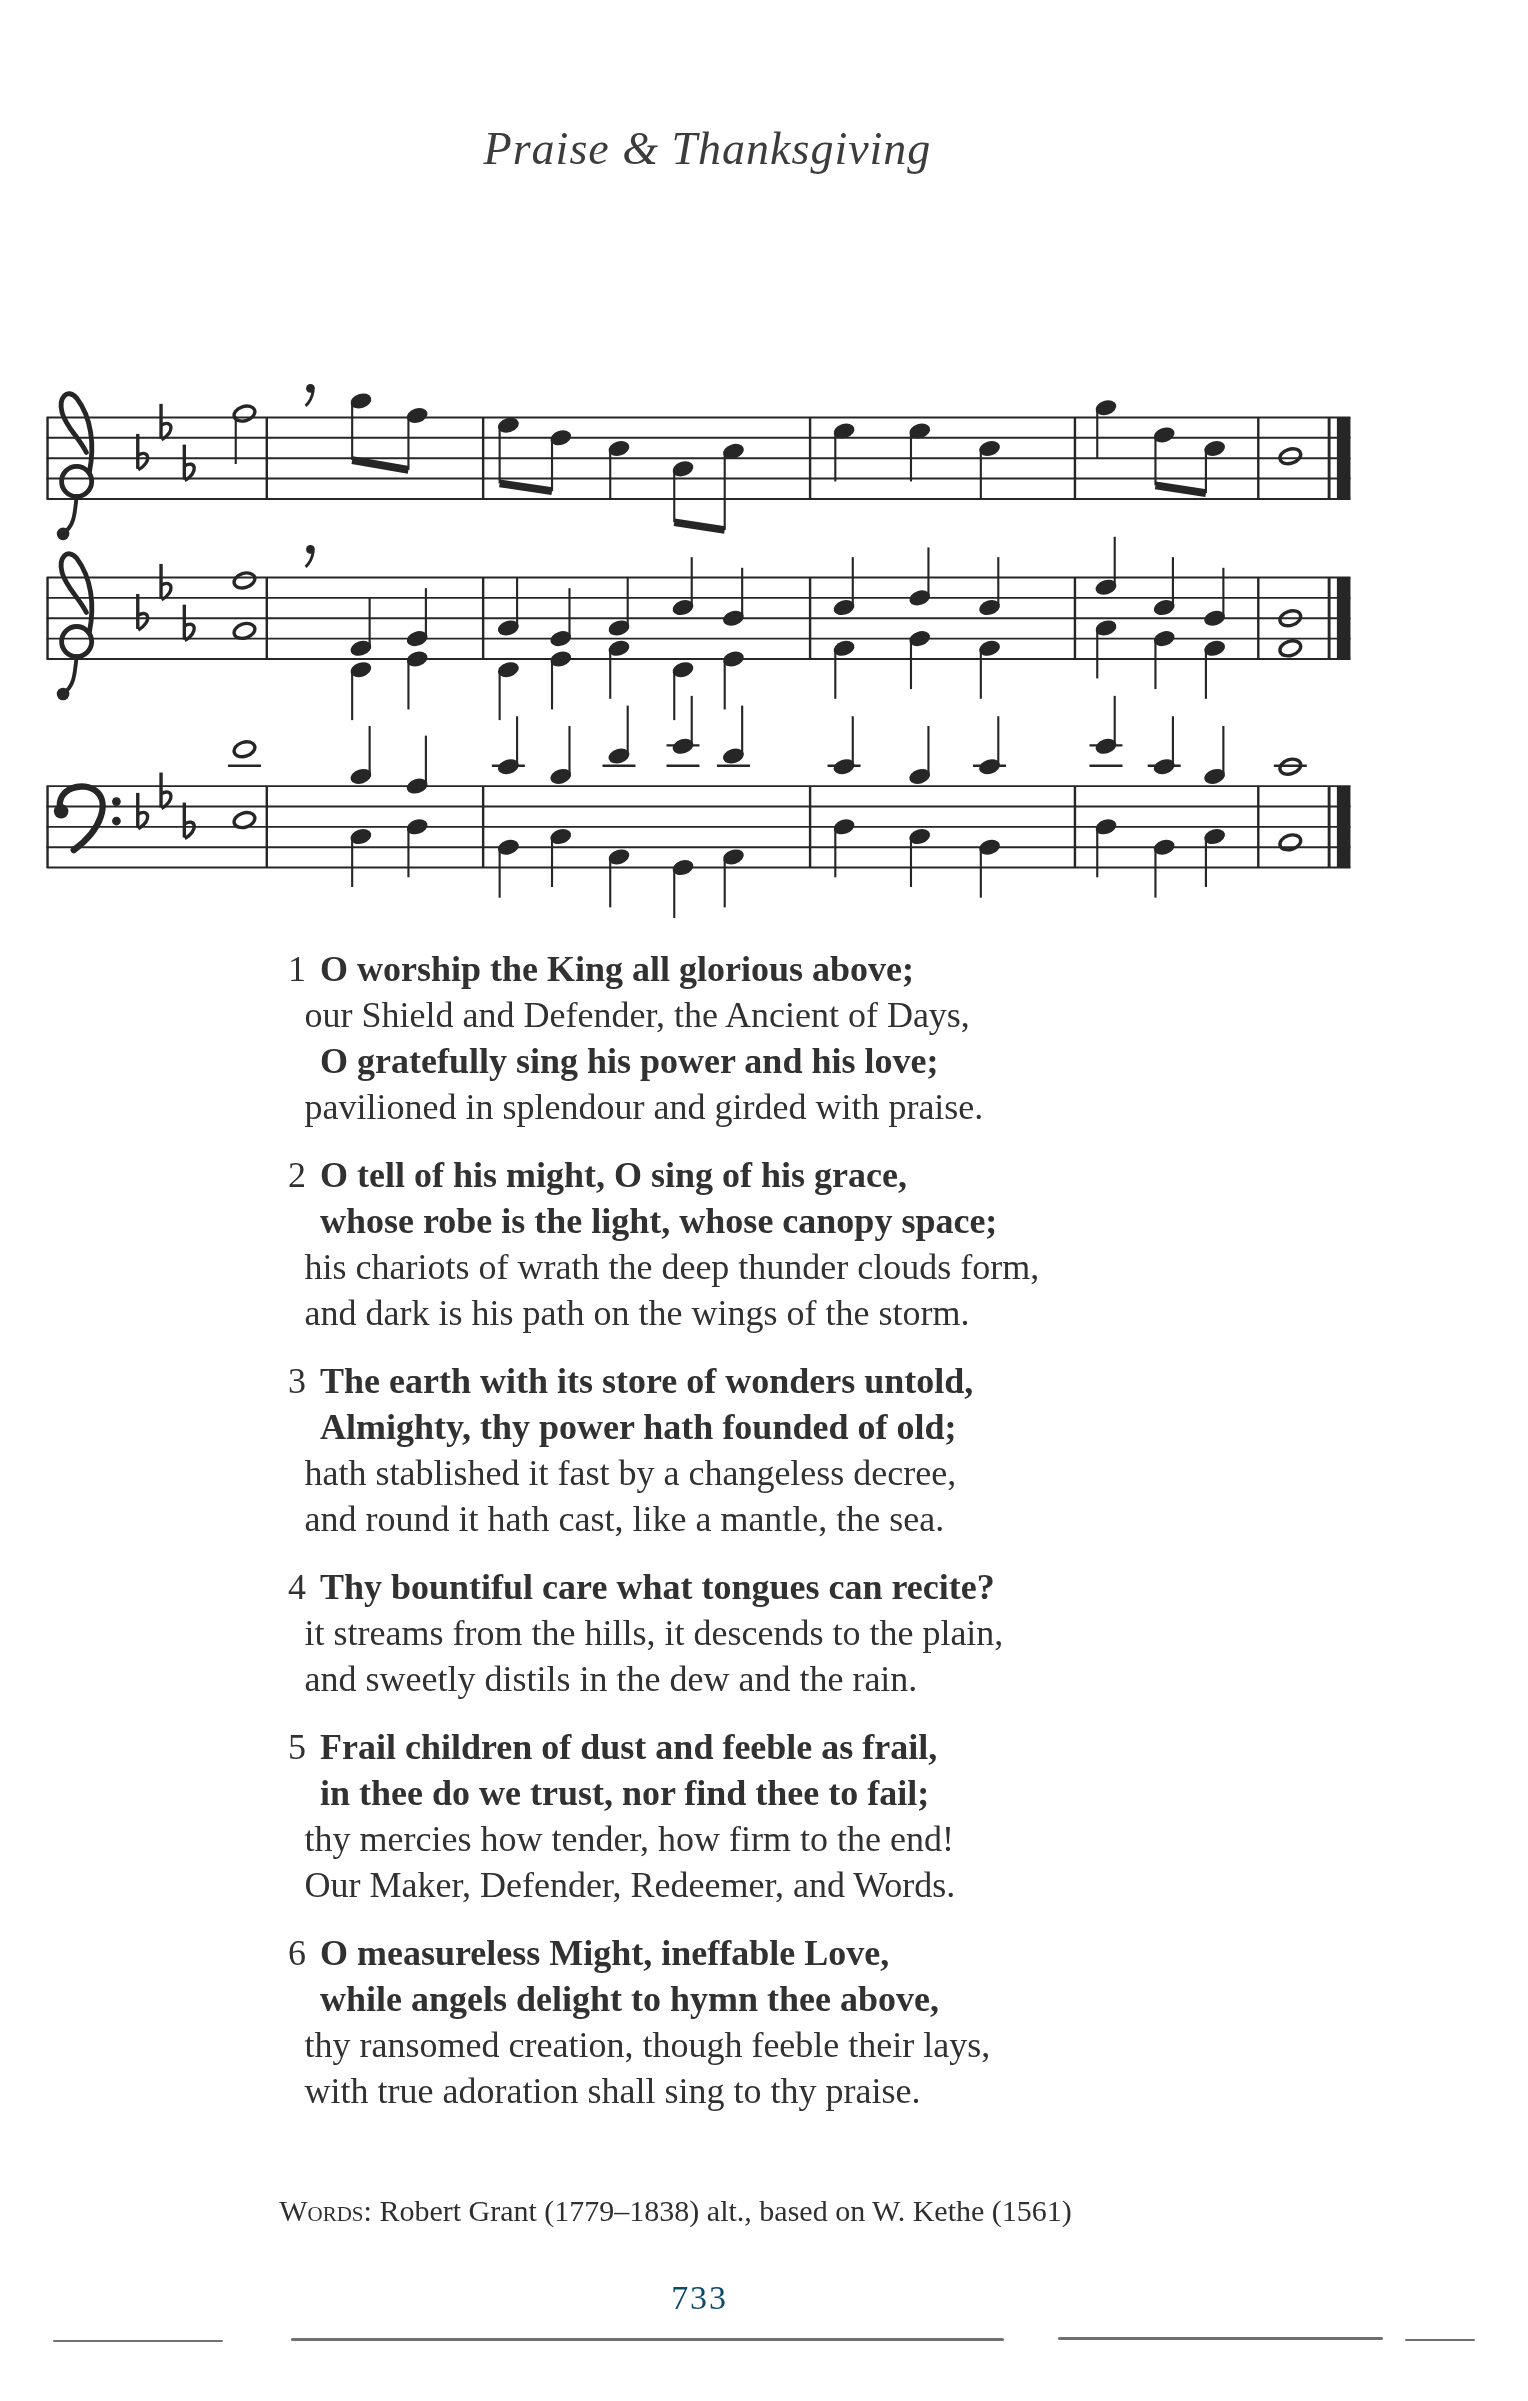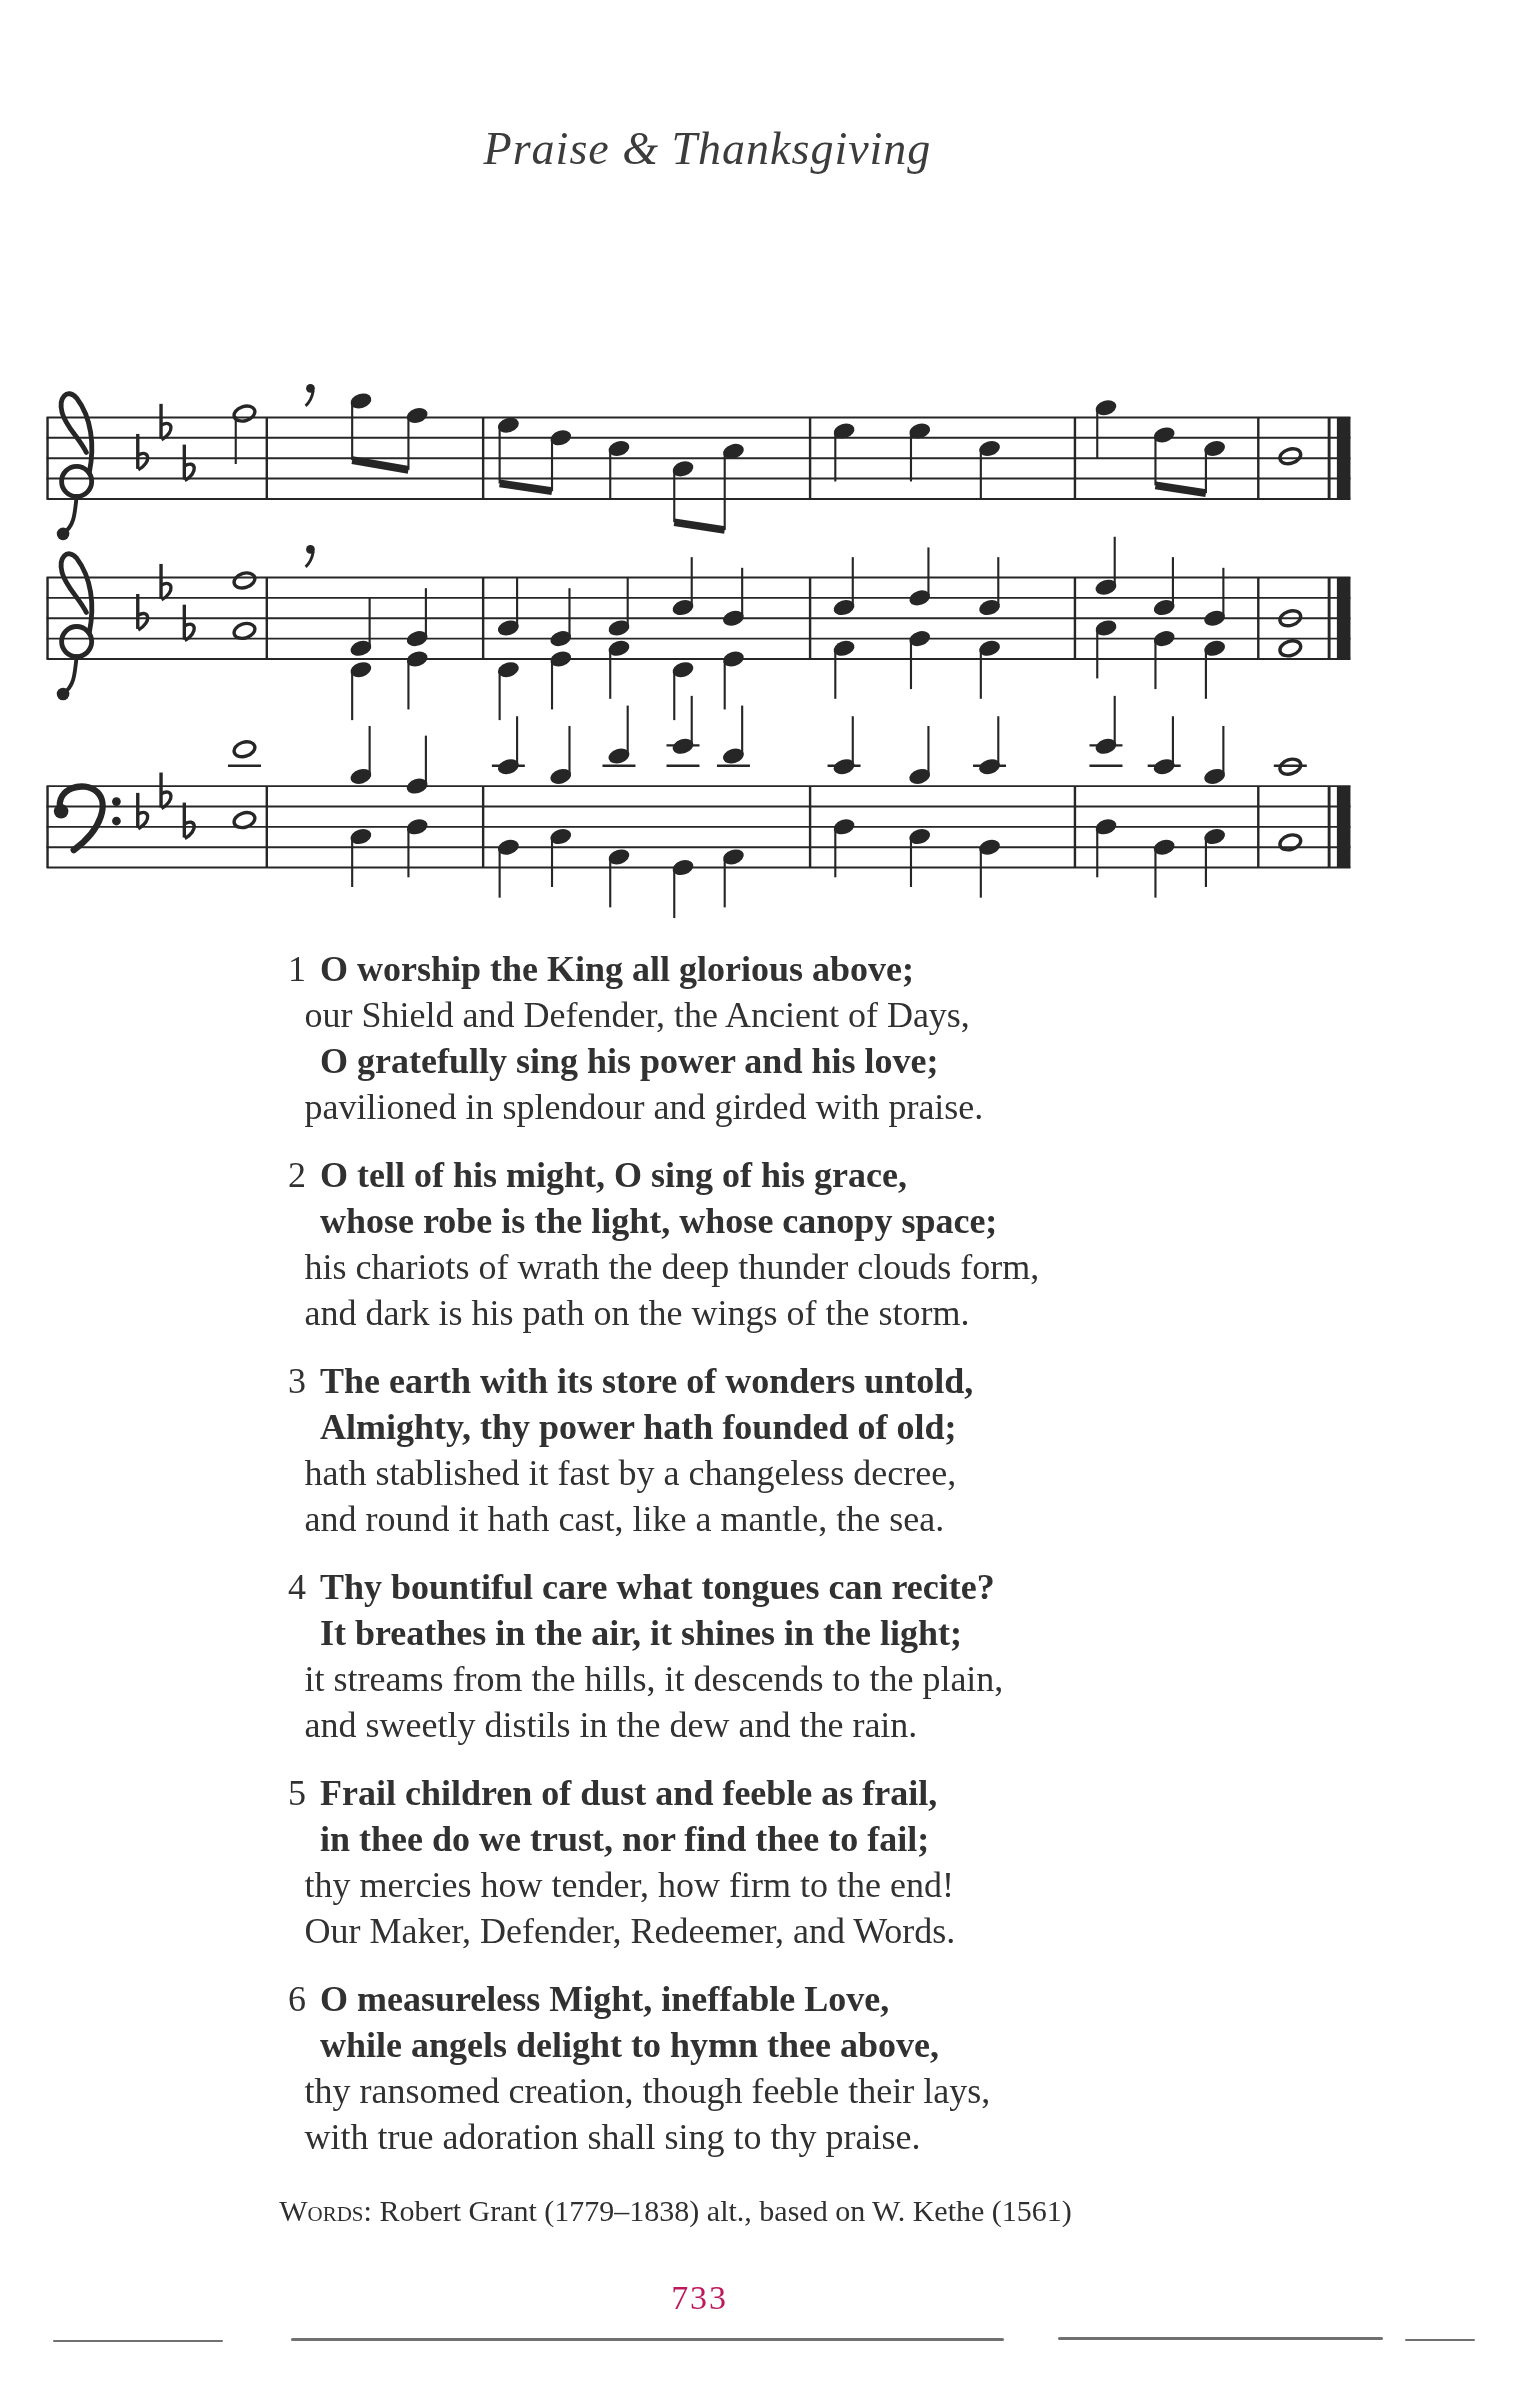--- a/index.html
+++ b/index.html
@@ -18,21 +18,21 @@
   .vlines{flex:none;}
   .vline{line-height:46px;white-space:nowrap;}
   .vline.ind{padding-left:15.5px;font-weight:bold;}
   .credit{
     position:absolute;top:2194px;left:0;width:1351px;text-align:center;
     font-size:30px;color:#2f2f2f;
   }
   .credit .sc{font-variant:small-caps;}
   .pagenum{
     position:absolute;top:2279px;left:0;width:1399px;text-align:center;
-    font-size:34px;color:#be185d;letter-spacing:1.9px;
+    font-size:34px;color:#0c4a6e;letter-spacing:1.9px;
   }
   .rule{position:absolute;background:#4c4c4c;opacity:.8;border-radius:1.9px;}
   .rule.r1{left:53px;top:2340px;width:170px;height:1.9px;}
   .rule.r2{left:291px;top:2338px;width:713px;height:2.9px;}
   .rule.r3{left:1058px;top:2337px;width:325px;height:2.9px;}
   .rule.r4{left:1405px;top:2339px;width:70px;height:1.9px;}
 </style>
 </head>
 <body>
 
@@ -307,21 +307,20 @@
         <div class="vline ind">The earth with its store of wonders untold,</div>
         <div class="vline ind">Almighty, thy power hath founded of old;</div>
         <div class="vline">hath stablished it fast by a changeless decree,</div>
         <div class="vline">and round it hath cast, like a mantle, the sea.</div>
       </div>
     </div>
     <div class="verse">
       <div class="vnum">4</div>
       <div class="vlines">
         <div class="vline ind">Thy bountiful care what tongues can recite?</div>
-        <div class="vline ind">It breathes in the air, it shines in the light;</div>
         <div class="vline">it streams from the hills, it descends to the plain,</div>
         <div class="vline">and sweetly distils in the dew and the rain.</div>
       </div>
     </div>
     <div class="verse">
       <div class="vnum">5</div>
       <div class="vlines">
         <div class="vline ind">Frail children of dust and feeble as frail,</div>
         <div class="vline ind">in thee do we trust, nor find thee to fail;</div>
         <div class="vline">thy mercies how tender, how firm to the end!</div>

